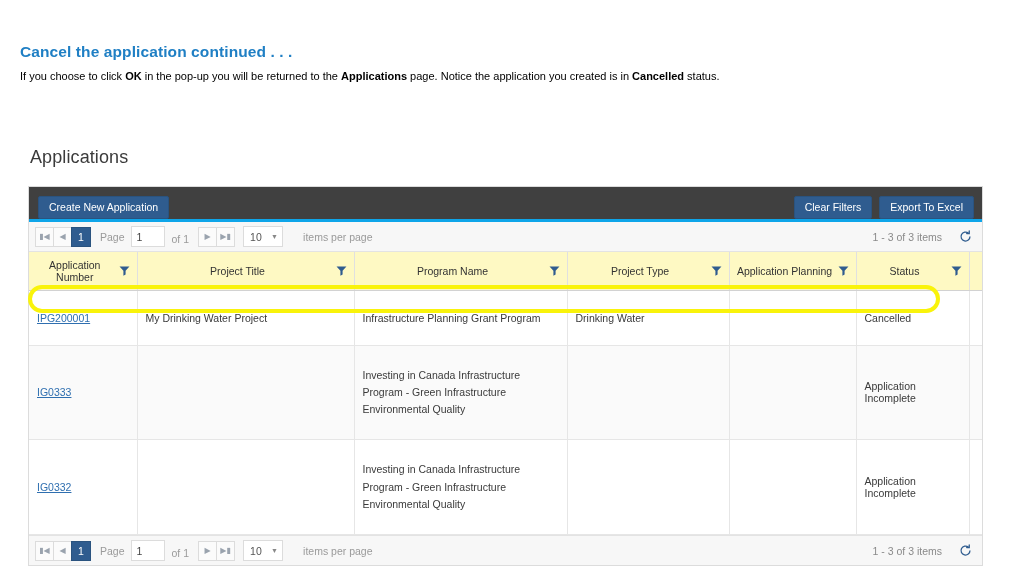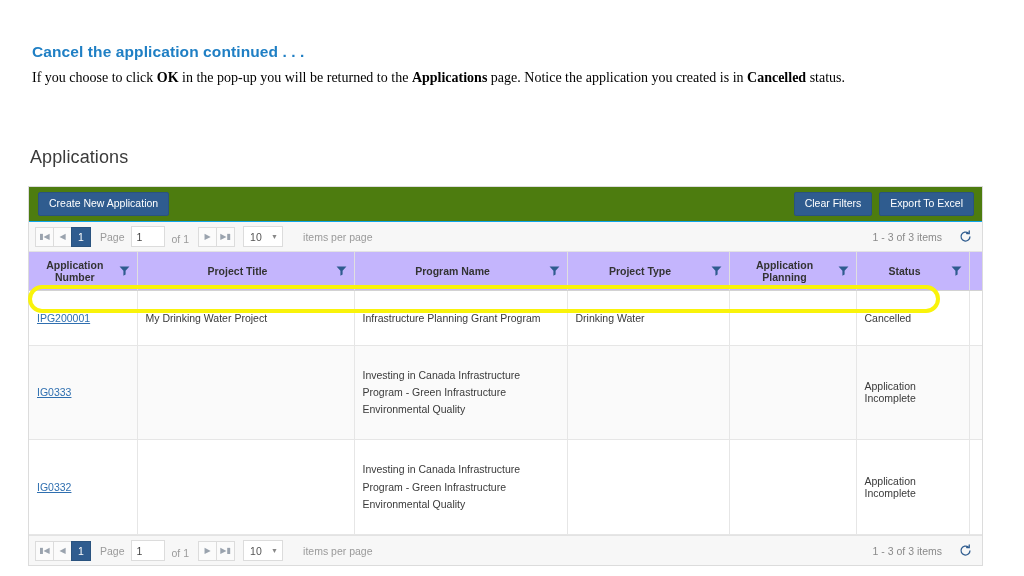--- a/index.html
+++ b/index.html
@@ -5,58 +5,57 @@
   * { box-sizing: border-box; margin: 0; padding: 0; }
   html, body {
     width: 1024px; height: 576px;
     background: #ffffff;
     font-family: "Liberation Sans", sans-serif;
     overflow: hidden;
   }
   .slide { position: relative; width: 1024px; height: 576px; background: #fff; }
 
   
-  .heading-wrap { position: absolute; left: 32px; top: 42px; width: 950px; }
+  .heading-wrap { position: absolute; left: 20px; top: 42px; width: 950px; }
   .slide-title {
     color: #1F7FC4;
     font-size: 15.5px;
     font-weight: bold;
     letter-spacing: .1px;
     line-height: 1.35;
   }
   .slide-body {
     margin-top: 5px;
     color: #000;
-    font-size: 14px;
+    font-size: 11px;
     line-height: 1.48;
     max-width: 952px;
-    font-family: Liberation Serif, serif;
   }
   .slide-body b { font-weight: bold; }
 
   
   .section-title {
     position: absolute; left: 30px; top: 147px;
     font-size: 18px; color: #3b3b3b; font-weight: normal;
     letter-spacing: .1px;
   }
 
   
   .grid-panel {
     position: absolute;
     left: 28px; top: 186px;
     width: 955px;
     border: 1px solid #dcdcdc;
     background: #fff;
   }
   .toolbar {
     height: 35px;
-    background: #4d7c0f;
-    border-bottom: 1px solid #0ea5e9;
-    display: flex; align-items: center;
+    background: #404040;
+    border-bottom: 3px solid #0ea5e9;
+    display: flex; align-items: flex-end;
     padding: 0 8px 0 9px;
   }
   .toolbar .spacer { flex: 1 1 auto; }
   .btn {
     background: #2f5c8f;
     color: #ffffff;
     border: 1px solid #2a537f;
     border-radius: 2px;
     font-size: 10.5px;
     font-family: "Liberation Sans", sans-serif;
@@ -122,26 +121,26 @@
   .refresh {
     margin-left: 16px; width: 14px; height: 14px;
     color: #2f5c8f; display: inline-flex;
     align-items: center; justify-content: center;
     cursor: pointer;
   }
 
   
   table.grid { width: 100%; border-collapse: collapse; table-layout: fixed; }
   table.grid th {
-    background: #c4b5fd;
+    background: #fef9c3;
     border-right: 1px solid #e0e0e0;
     border-bottom: 1px solid #d2d2d2;
     font-size: 10.5px;
     color: #333;
-    font-weight: bold;
+    font-weight: normal;
     height: 38px;
     vertical-align: middle;
     position: relative;
     padding: 2px 22px 2px 6px;
     text-align: center;
   }
   table.grid th.first { text-align: center; }
   table.grid th:last-child { border-right: none; }
   .fl-icon {
     position: absolute; right: 7px; top: 50%;

